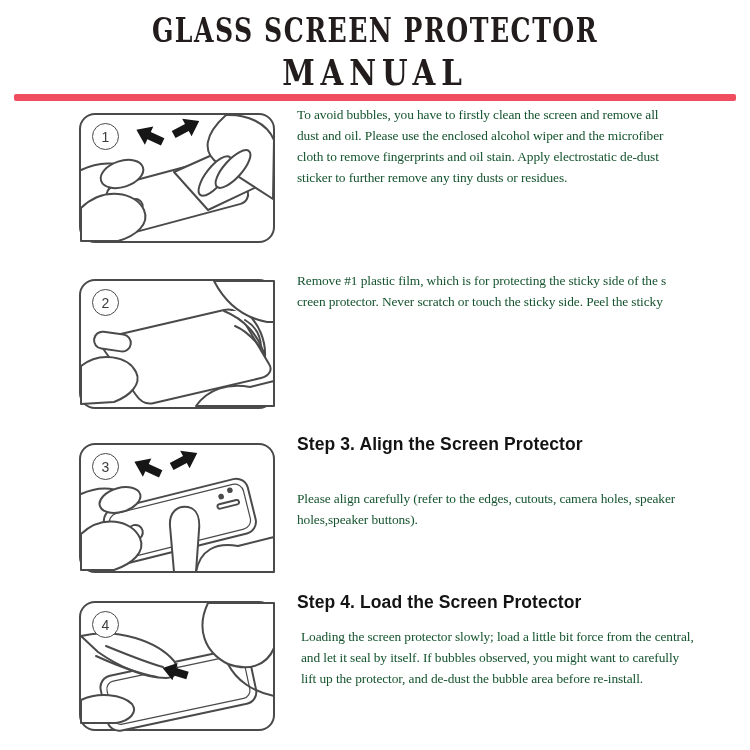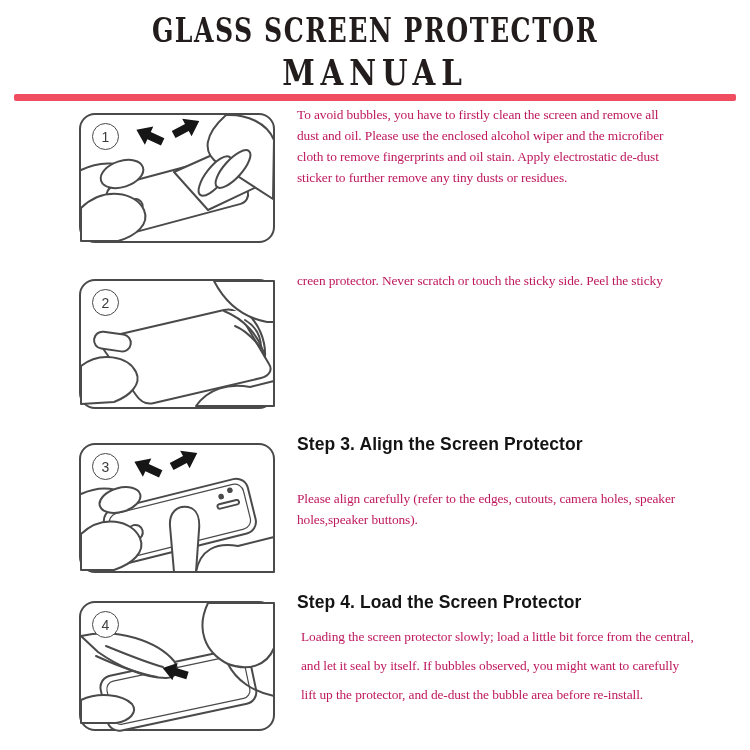--- a/index.html
+++ b/index.html
@@ -29,23 +29,23 @@
     display:flex;align-items:center;justify-content:center;
     font-size:14px;color:#3c3c3c;font-family:"Liberation Sans",sans-serif;
   }
   .txt{position:absolute;left:297px;top:0;width:450px;}
   .step h2{
     margin:0 0 13px 0;font-size:17.5px;font-weight:bold;color:#141414;
     font-family:"Liberation Sans", sans-serif;letter-spacing:0.1px;
   }
   .body-line{
     font-family:"Liberation Serif", serif;font-size:13.4px;line-height:21px;
-    color:#be185d;white-space:nowrap;letter-spacing:-0.1px;
+    color:#14532d;white-space:nowrap;letter-spacing:-0.1px;
   }
-  .indent .body-line{padding-left:4px;margin-top:8px;}
+  .indent .body-line{padding-left:4px;}
 </style>
 </head>
 <body>
 
 <div class="title title-1">GLASS SCREEN PROTECTOR</div>
 <div class="title title-2">MANUAL</div>
 <div class="divider"></div>
 
 <section class="step" style="top:104px">
   <div class="art">
@@ -96,20 +96,21 @@
         <path d="M3 88 C22 73 50 78 58 94 C64 106 52 118 36 124 L3 126 Z"></path>
         <path d="M118 128 C130 111 150 105 172 109 L196 103 L196 128 Z"></path>
       </g>
     </svg>
     <div class="num-badge">
         <span>2</span>
       </div>
   </div>
   <div class="txt">
     <div>
+      <div class="body-line">Remove #1 plastic film, which is for protecting the sticky side of the s</div>
       <div class="body-line">creen protector. Never scratch or touch the sticky side. Peel the sticky</div>
     </div>
   </div>
 </section>
 
 <section class="step" style="top:434px">
   <div class="art">
     <svg width="198" height="132" viewBox="0 0 198 132">
       <rect x="2" y="2" width="194" height="128" rx="15" fill="#fff" stroke="#4a4a4a" stroke-width="2"></rect>
       <g stroke="#4a4a4a" stroke-width="2" fill="#fff" stroke-linejoin="round" stroke-linecap="round">

